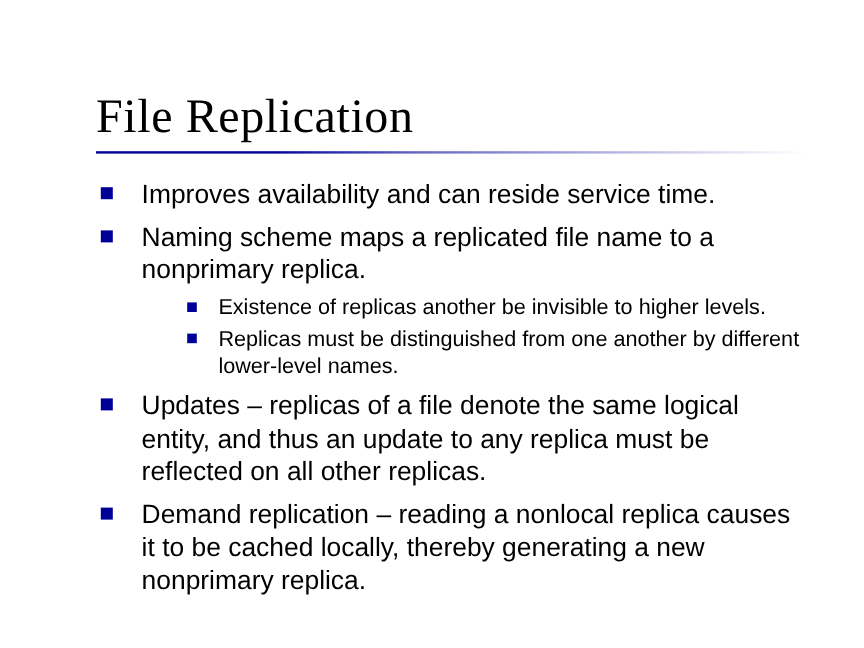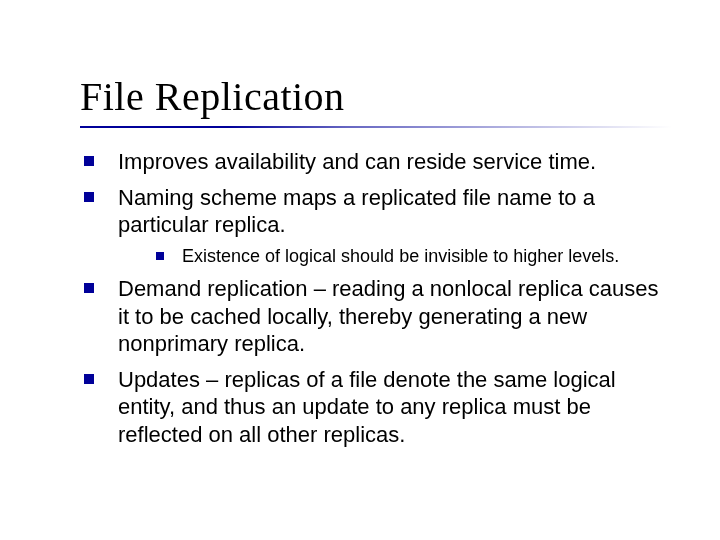--- a/index.html
+++ b/index.html
@@ -83,28 +83,31 @@
 <div class="slide">
 
   <h1 class="title">File Replication</h1>
   <div class="title-underline"></div>
 
   <ul class="level1">
     <li>
       <span>Improves availability and can reside service time.</span>
     </li>
     <li>
-      <span>Naming scheme maps a replicated file name to a particular replica.</span>
+      <span>Naming scheme maps a replicated file name to a nonprimary replica.</span>
       <ul class="level2">
         <li>
-          <span>Existence of logical should be invisible to higher levels.</span>
+          <span>Existence of replicas another be invisible to higher levels.</span>
+        </li>
+        <li>
+          <span>Replicas must be distinguished from one another by different lower-level names.</span>
         </li>
       </ul>
     </li>
     <li>
-      <span>Demand replication – reading a nonlocal replica causes it to be cached locally, thereby generating a new nonprimary replica.</span>
+      <span>Updates – replicas of a file denote the same logical entity, and thus an update to any replica must be reflected on all other replicas.</span>
     </li>
     <li>
-      <span>Updates – replicas of a file denote the same logical entity, and thus an update to any replica must be reflected on all other replicas.</span>
+      <span>Demand replication – reading a nonlocal replica causes it to be cached locally, thereby generating a new nonprimary replica.</span>
     </li>
   </ul>
 
 </div>
 
 </body></html>

